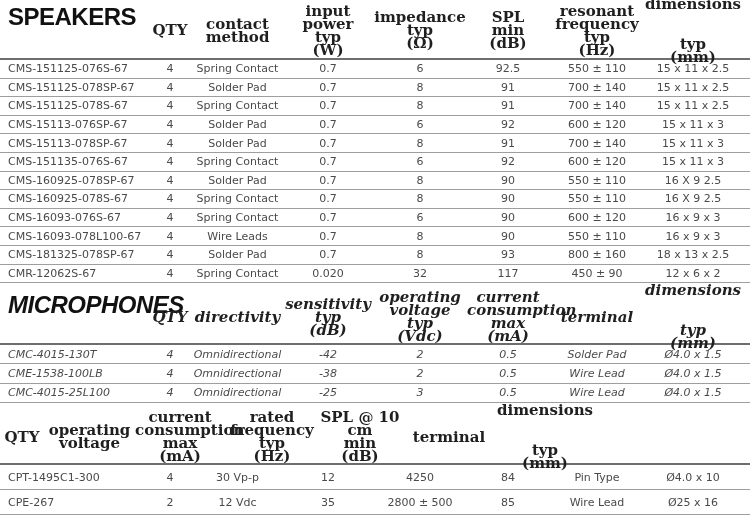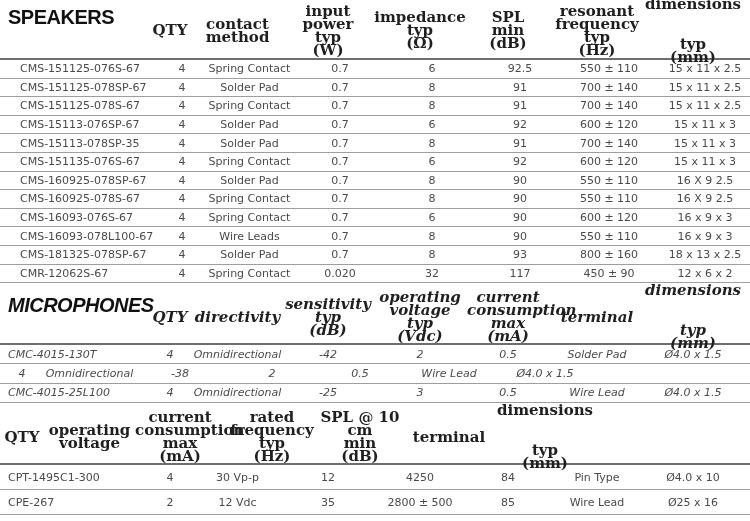--- a/index.html
+++ b/index.html
@@ -23,26 +23,26 @@
 
   
   .hdr{display:flex;align-items:stretch;border-bottom:2px solid var(--header-line,#6e6e6e);padding:3px 0 2px;}
   .sec-speakers .hdr{height:51px;}
   .sec-mics .hdr,.sec-buzzers .hdr{height:48px;}
   .hcell{display:flex;flex-direction:column;justify-content:center;
          font-family:"DejaVu Serif",serif;font-weight:bold;font-size:15px;
          color:var(--header-text,#1f1f1f);}
   .hlabel{line-height:13px;}
   .hsubs div{line-height:13px;}
-  .title{font-family:"Liberation Sans",sans-serif;font-weight:bold;font-size:20px;
+  .title{font-family:"Liberation Sans",sans-serif;font-weight:bold;font-size:24px;
          letter-spacing:-0.5px;color:var(--title-text,#111);line-height:24px;}
 
   
   .row{display:flex;align-items:center;border-bottom:1px solid var(--row-line,#9e9e9e);box-sizing:border-box;}
-  .sec-speakers .row{height:18.6px;padding-left:12px;}
+  .sec-speakers .row{height:18.6px;}
   .sec-mics .row{height:19.3px;}
   .sec-buzzers .row{height:25px;}
   .row .cell{font-size:11px;color:var(--data-text,#4a4a4a);white-space:nowrap;overflow:hidden;}
 </style>
 </head>
 <body>
 
 <div class="page">
 
   <div class="section sec-speakers">
@@ -133,21 +133,21 @@
           <div class="cell c0">CMS-15113-076SP-67</div>
           <div class="cell c1">4</div>
           <div class="cell c2">Solder Pad</div>
           <div class="cell c3">0.7</div>
           <div class="cell c4">6</div>
           <div class="cell c5">92</div>
           <div class="cell c6">600 ± 120</div>
           <div class="cell c7">15 x 11 x 3</div>
         </div>
         <div class="row">
-          <div class="cell c0">CMS-15113-078SP-35</div>
+          <div class="cell c0">CMS-15113-078SP-67</div>
           <div class="cell c1">4</div>
           <div class="cell c2">Solder Pad</div>
           <div class="cell c3">0.7</div>
           <div class="cell c4">8</div>
           <div class="cell c5">91</div>
           <div class="cell c6">700 ± 140</div>
           <div class="cell c7">15 x 11 x 3</div>
         </div>
         <div class="row">
           <div class="cell c0">CMS-151135-076S-67</div>
@@ -280,20 +280,21 @@
           <div class="cell c0">CMC-4015-130T</div>
           <div class="cell c1">4</div>
           <div class="cell c2">Omnidirectional</div>
           <div class="cell c3">-42</div>
           <div class="cell c4">2</div>
           <div class="cell c5">0.5</div>
           <div class="cell c6">Solder Pad</div>
           <div class="cell c7">Ø4.0 x 1.5</div>
         </div>
         <div class="row">
+          <div class="cell c0">CME-1538-100LB</div>
           <div class="cell c1">4</div>
           <div class="cell c2">Omnidirectional</div>
           <div class="cell c3">-38</div>
           <div class="cell c4">2</div>
           <div class="cell c5">0.5</div>
           <div class="cell c6">Wire Lead</div>
           <div class="cell c7">Ø4.0 x 1.5</div>
         </div>
         <div class="row">
           <div class="cell c0">CMC-4015-25L100</div>

